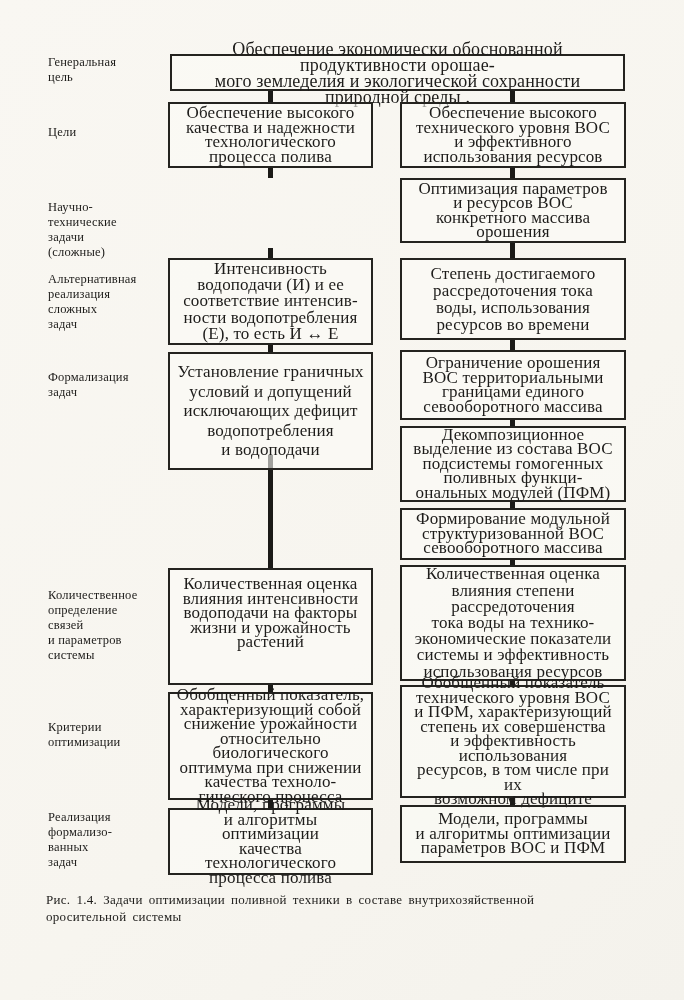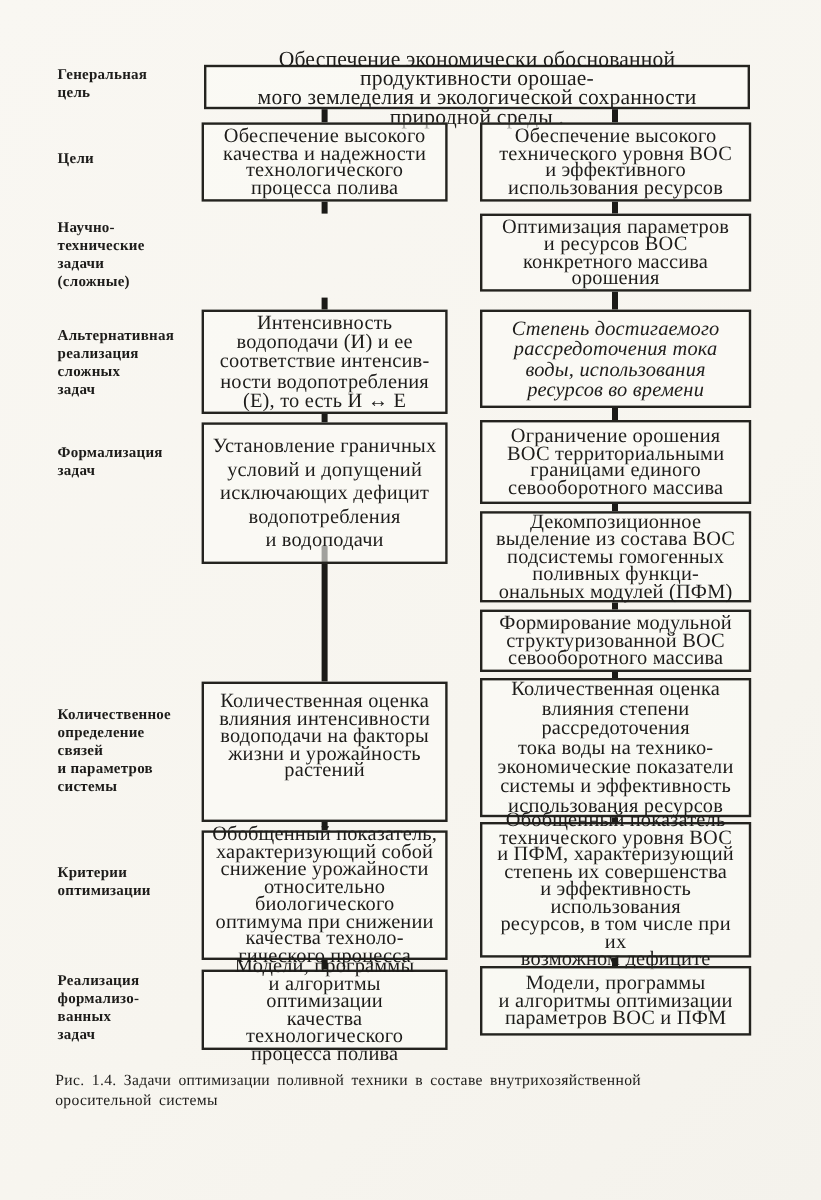--- a/index.html
+++ b/index.html
@@ -11,42 +11,42 @@
     position:relative;
     overflow:hidden;
   }
   #page{
     position:absolute;inset:0;
     background:linear-gradient(135deg,#f9f7f2 0%,#f7f5ef 60%,#f4f2ec 100%);
   }
   .rlabel{
     position:absolute;
     left:48px;width:120px;
-    font-weight:bold;
+    font-weight:normal;
     font-size:12.5px;line-height:15px;
     letter-spacing:.2px;
     white-space:pre-line;
   }
   .box{
     position:absolute;
     border:2px solid #24231f;
     background:rgba(252,251,247,.6);
     box-sizing:border-box;
     display:flex;align-items:center;justify-content:center;
     text-align:center;
     font-size:17px;line-height:14.5px;
     letter-spacing:.15px;
     white-space:pre-line;
     padding:2px 4px;
   }
   .box.left{left:168px;width:205px;}
   .box.right{left:400px;width:226px;}
   .box.top-goal{left:170px;width:455px;font-size:18px;line-height:16px;}
   .box.lh16{line-height:16.2px;}
-  .box.lh17{line-height:17px;font-style:italic;}
+  .box.lh17{line-height:17px;}
   .box.lh19{line-height:19.5px;}
   .box.align-top{align-items:flex-start;padding-top:7px;}
   .conn{
     position:absolute;width:5px;background:#1b1a17;
   }
   .caption{
     position:absolute;
     left:46px;top:891px;width:606px;
     font-size:13px;line-height:17px;
     letter-spacing:.3px;word-spacing:2.5px;
@@ -54,21 +54,21 @@
   }
 </style>
 </head>
 <body>
 
 <div id="page">
 
   <div class="rlabel" style="top:55px">Генеральная
 цель</div>
   <div class="rlabel" style="top:125px">Цели</div>
-  <div class="rlabel" style="top:182px">Научно-
+  <div class="rlabel" style="top:200px">Научно-
 технические
 задачи
 (сложные)</div>
   <div class="rlabel" style="top:272px">Альтернативная
 реализация
 сложных
 задач</div>
   <div class="rlabel" style="top:370px">Формализация
 задач</div>
   <div class="rlabel" style="top:588px">Количественное

